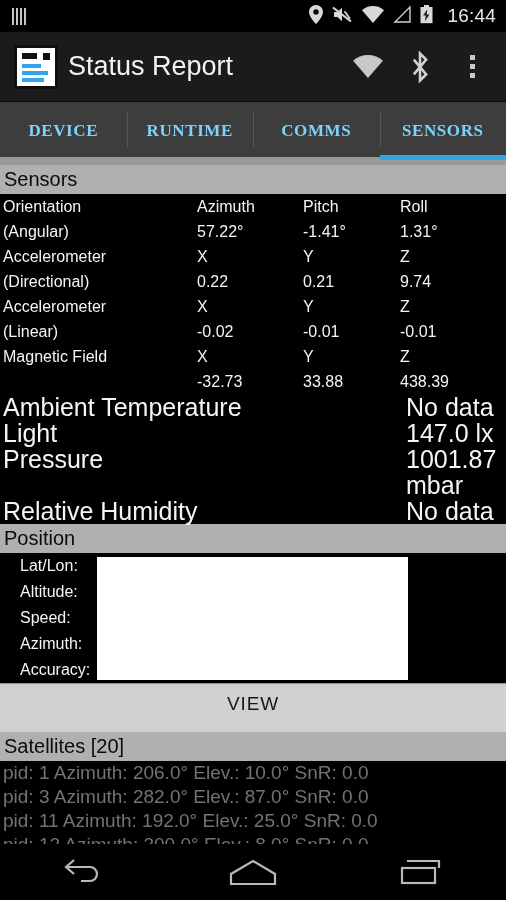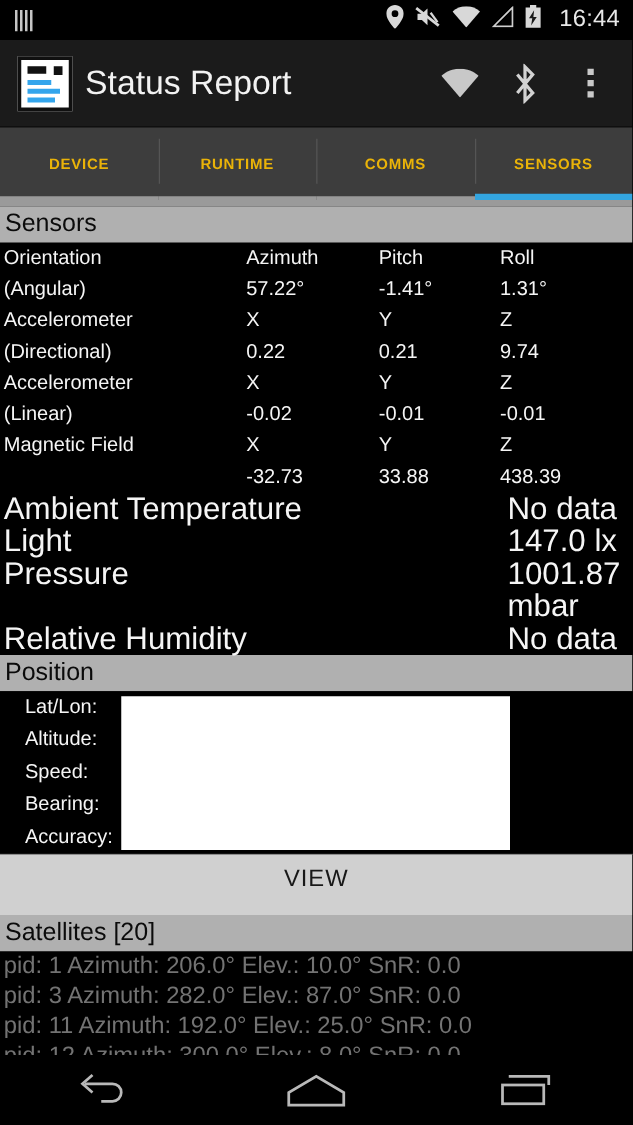--- a/index.html
+++ b/index.html
@@ -122,24 +122,25 @@
     box-sizing: border-box;
   }
   .tab + .tab::before {
     content: "";
     position: absolute;
     left: 0; top: 9px; bottom: 13px;
     width: 1px;
     background: #555;
   }
   .tab-label {
-    font-size: 12px;
+    font-size: 17px;
     font-weight: bold;
-    color: #eab308;
+    color: #7dd3fc;
     letter-spacing: 0.6px;
+    font-family: Liberation Serif, serif;
   }
   .tab .underline {
     position: absolute;
     left: 0; right: 0; bottom: 0;
     height: 3px;
     background: #9a9a9a;
   }
   .tab.active .underline {
     height: 5px;
     background: #33a5e0;
@@ -421,21 +422,21 @@
     <span class="kv-val">No data</span>
   </div>
 
   <div class="section-head">Position</div>
   <div class="position-block">
     <div class="pos-white"></div>
     <div class="pos-labels">
       <div>Lat/Lon:</div>
       <div>Altitude:</div>
       <div>Speed:</div>
-      <div>Bearing:</div>
+      <div>Azimuth:</div>
       <div>Accuracy:</div>
     </div>
   </div>
 
   <div class="view-button">VIEW</div>
 
   <div class="section-head">Satellites [20]</div>
   <div>
     <div class="sat-line">pid: 1 Azimuth: 206.0° Elev.: 10.0° SnR: 0.0</div>
     <div class="sat-line">pid: 3 Azimuth: 282.0° Elev.: 87.0° SnR: 0.0</div>

